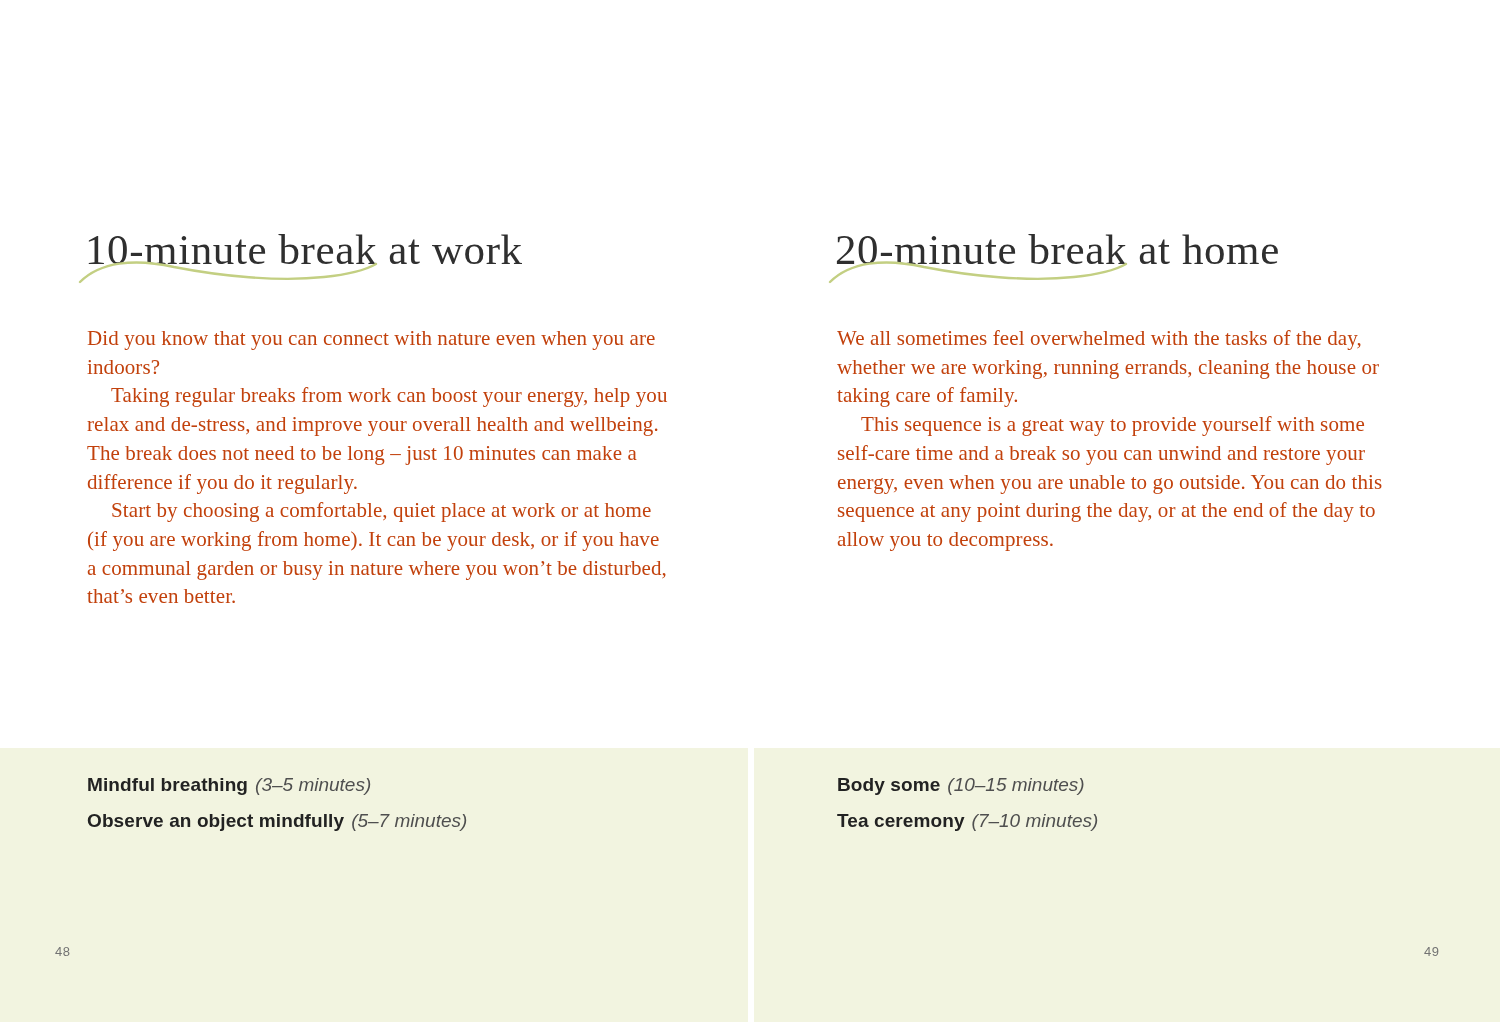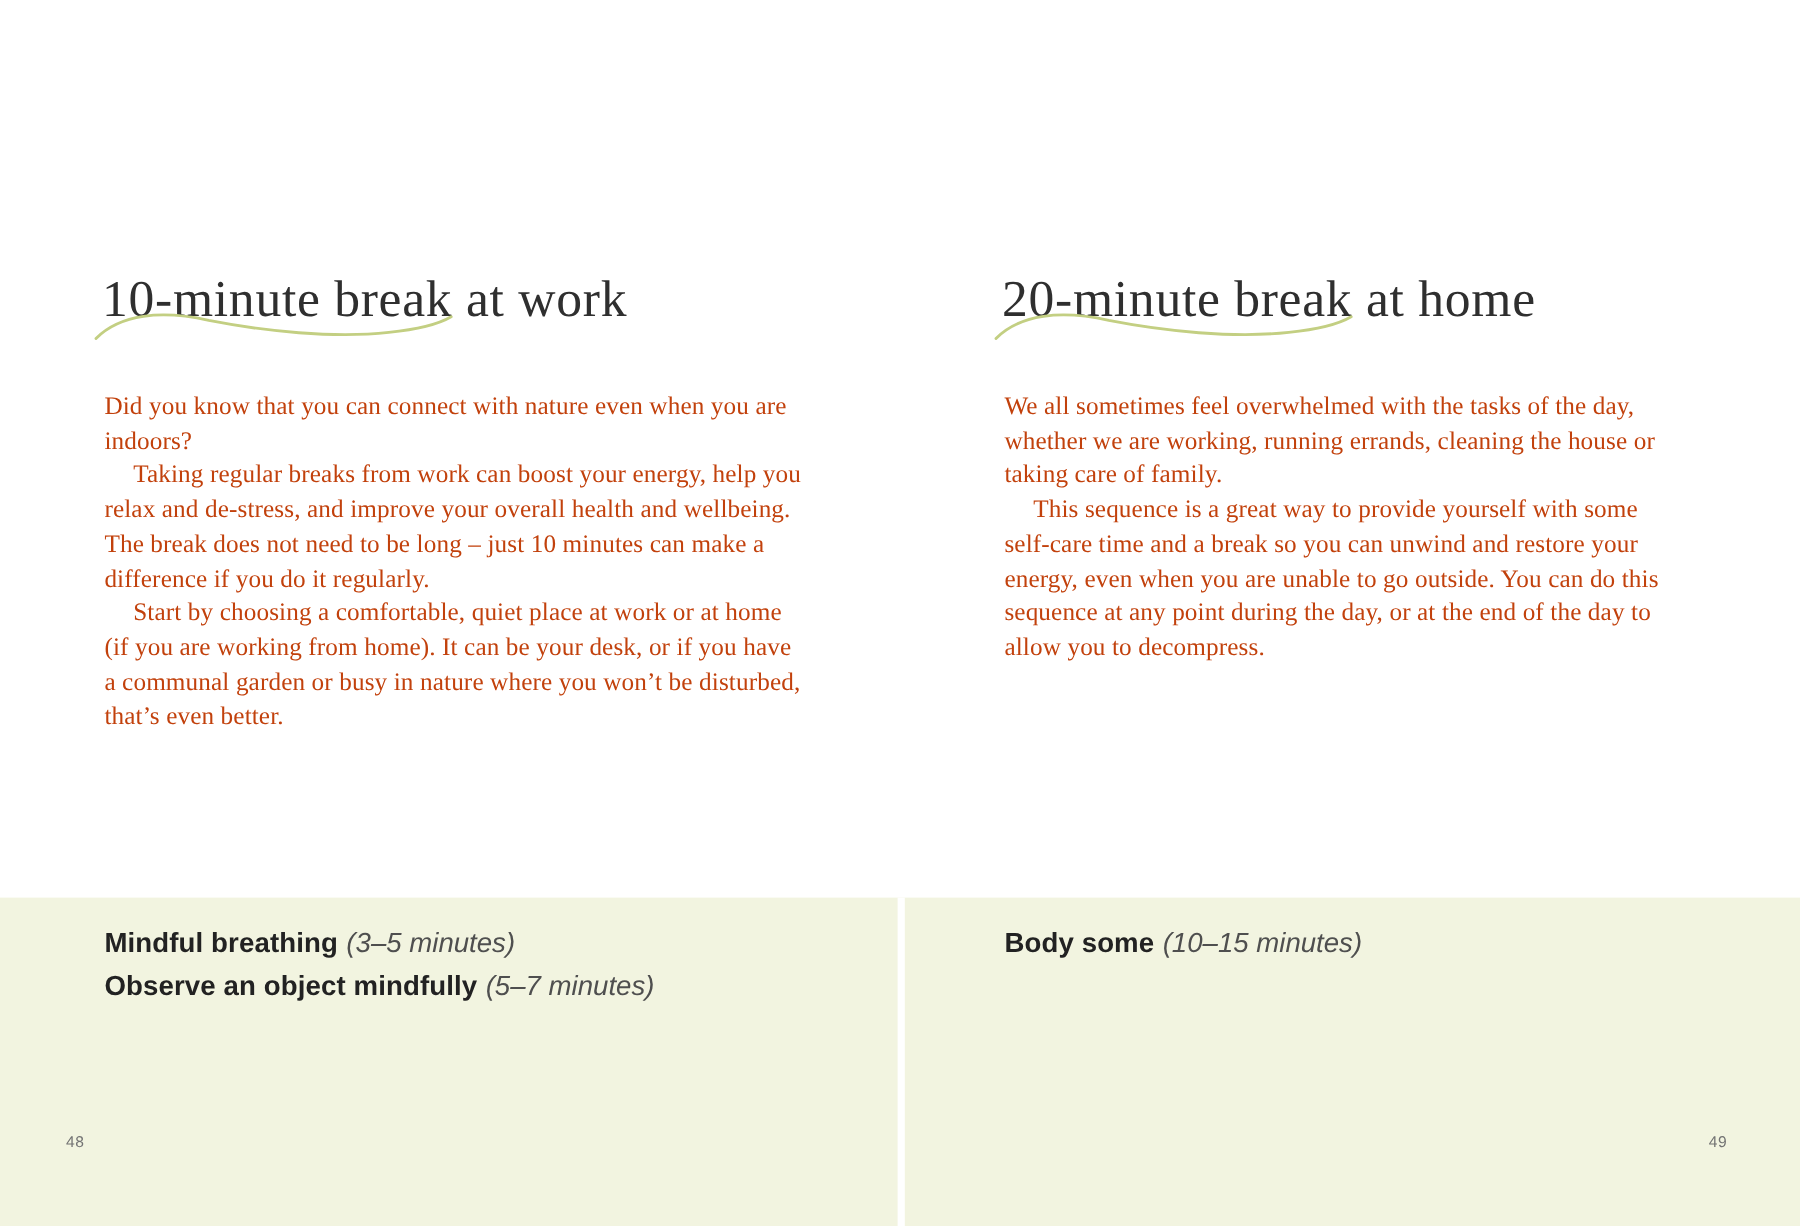--- a/index.html
+++ b/index.html
@@ -51,21 +51,21 @@
     position: absolute;
     left: 748px; top: 748px;
     width: 6px; height: 274px;
     background: #ffffff;
   }
 
   .exercise-list {
     position: absolute;
     top: 773px;
     font-family: "Liberation Sans", sans-serif;
-    font-size: 23px;
+    font-size: 19px;
   }
   .exercise-list-left  { left: 87px; }
   .exercise-list-right { left: 837px; }
   .exercise-row { height: 36px; line-height: 24px; white-space: nowrap; }
   .exercise-name { font-weight: 700; color: #222222; letter-spacing: 0.1px; }
   .exercise-duration { font-style: italic; font-weight: 400; color: #4f4f4f; margin-left: 7px; }
 
   .page-number {
     position: absolute;
     top: 944px;
@@ -116,17 +116,20 @@
 
   <div class="body-col body-col-right">
     <p>We all sometimes feel overwhelmed with the tasks of the day, whether we are working, running errands, cleaning the house or taking care of family.</p>
     <p class="indented">This sequence is a great way to provide yourself with some self-care time and a break so you can unwind and restore your energy, even when you are unable to go outside. You can do this sequence at any point during the day, or at the end of the day to allow you to decompress.</p>
   </div>
 
   <div class="exercise-list exercise-list-right">
     <div class="exercise-row">
       <span class="exercise-name">Body some</span><span class="exercise-duration">(10–15 minutes)</span>
     </div>
+    <div class="exercise-row">
+      <span class="exercise-name">Tea ceremony</span><span class="exercise-duration">(7–10 minutes)</span>
+    </div>
   </div>
 
   <div class="page-number page-number-right">49</div>
 
 </div>
 
 </body></html>

